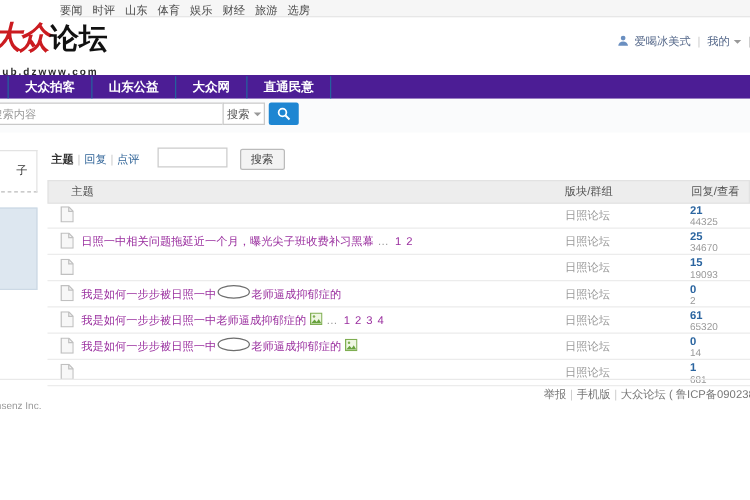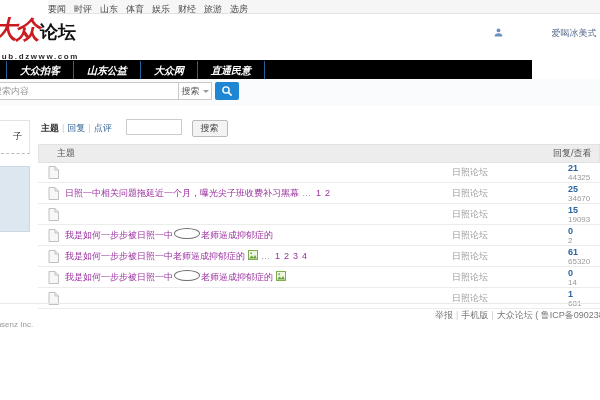--- a/index.html
+++ b/index.html
@@ -11,32 +11,32 @@
   .topbar{position:absolute;top:0;left:0;width:600px;height:13px;background:#f6f6f6;
           border-bottom:1px solid #e2e2e2;line-height:13px;white-space:nowrap;margin-left:48px;}
   #topnav{margin-left:-4px;}
   #topnav a{font-size:9px;color:#4a4a4a;text-decoration:none;margin:0 4px;}
 
   
   .header{position:absolute;top:14px;left:0;width:600px;height:46px;background:#fff;}
   .logo{position:absolute;left:-8px;top:2px;line-height:28px;text-decoration:none;}
   .brand{font-family:"DejaVu Serif",serif;font-style:italic;font-weight:bold;font-size:25px;
          color:#cb1b20;letter-spacing:-2px;}
-  .suffix{font-size:18px;font-weight:bold;color:#111;margin-left:2px;}
+  .suffix{font-size:23px;font-weight:bold;color:#111;margin-left:2px;}
   .domain{display:block;font-size:8px;font-weight:bold;color:#2b2b2b;letter-spacing:1.6px;margin-top:-4px;}
   .userbar{position:absolute;top:13px;left:494px;font-size:9px;color:#777;white-space:nowrap;}
-  .userbar a,.userbar2 a{color:#55688a;text-decoration:none;margin-left:44px;}
+  .userbar a,.userbar2 a{color:#55688a;text-decoration:none;}
   .userbar2{position:absolute;top:28px;left:500px;font-size:9px;color:#777;white-space:nowrap;}
   .sep{color:#ccc;margin:0 3px;}
   .caret{display:inline-block;width:0;height:0;border-left:3px solid transparent;
          border-right:3px solid transparent;border-top:3px solid #999;margin-left:3px;vertical-align:1px;}
   .uicon{display:inline-block;vertical-align:-1px;margin-right:2px;}
 
   
-  .mainnav{position:absolute;top:60px;left:0;width:532px;height:19px;background:#000000;font-style:italic;}
+  .mainnav{position:absolute;top:60px;left:0;width:600px;height:19px;background:#4c1d95;}
   .mainnav a{display:inline-block;padding:0 13px;line-height:19px;font-size:10px;font-weight:bold;
              color:#fff;text-decoration:none;border-right:1px solid #24619d;}
   .mainnav a:first-child{margin-left:6px;border-left:1px solid #24619d;}
 
   
   .searchrow{position:absolute;top:79px;left:0;width:600px;height:27px;background:#fafbfc;}
   .s-input{position:absolute;left:-14px;top:3px;width:186px;height:16px;border:1px solid #c9c9c9;
            border-right:none;padding:0 0 0 6px;font-size:9px;color:#333;background:#fff;outline:none;
            font-family:inherit;}
   .s-input::placeholder{color:#999;}
@@ -77,21 +77,21 @@
   .ficon{position:absolute;left:10px;top:3px;}
   .tl{position:absolute;left:27px;top:0;line-height:20px;font-size:9px;}
   .rtitle{color:#9a2f9f;text-decoration:none;}
   .oval{display:inline-block;width:24px;height:9px;border:1px solid #6e6e6e;border-radius:50%;
         vertical-align:-1px;margin:0 1px;}
   .imgico{margin-left:3px;vertical-align:-1px;display:inline-block;}
   .ellip{color:#999;margin:0 3px;}
   .pg{color:#9a2f9f;text-decoration:none;margin:0 2px;}
   .board{position:absolute;left:392px;width:80px;text-align:center;font-size:9px;color:#999;
          line-height:20px;text-decoration:none;}
-  .counts{position:absolute;left:530px;top:2px;}
+  .counts{position:absolute;left:514px;top:2px;}
   .re{display:block;font-size:9px;font-weight:bold;color:#2b65a0;line-height:9px;text-decoration:none;}
   .vi{display:block;font-size:8px;color:#999;line-height:9px;}
 
   .sep-line{position:absolute;top:303px;left:0;width:600px;border-top:1px solid #e9e9e9;}
   .footer{position:absolute;top:309px;left:435px;font-size:9px;color:#777;white-space:nowrap;}
   .footer a{color:#777;text-decoration:none;}
   .credit{position:absolute;top:320px;left:-10px;font-size:8px;color:#999;}
 </style>
 </head>
 <body>
@@ -142,20 +142,21 @@
   <div class="sidebox2"></div>
 
   <div class="panel">
     <div class="filter-row">
       <span id="filterlinks"><a class="strong">主题</a><span class="sep">|</span><a>回复</a><span class="sep">|</span><a>点评</a></span>
       <input class="f-input" style="">
       <button class="f-btn">搜索</button>
     </div>
     <div class="thead">
       <span class="h-title">主题</span>
+      <span class="h-board">版块/群组</span>
       <span class="h-replies">回复/查看</span>
     </div>
     <div class="rows" id="rows">
         <div class="row">
           <span class="ficon"><svg width="11" height="13" viewBox="0 0 11 13">
               <path d="M1 .5h6l3.5 3.5v8.5h-9.5z" fill="#f7f7f7" stroke="#c0c0c0"></path>
               <path d="M7 .5v3.5h3.5" fill="none" stroke="#c0c0c0"></path>
             </svg></span>
           <a class="board">日照论坛</a>
           <span class="counts">

